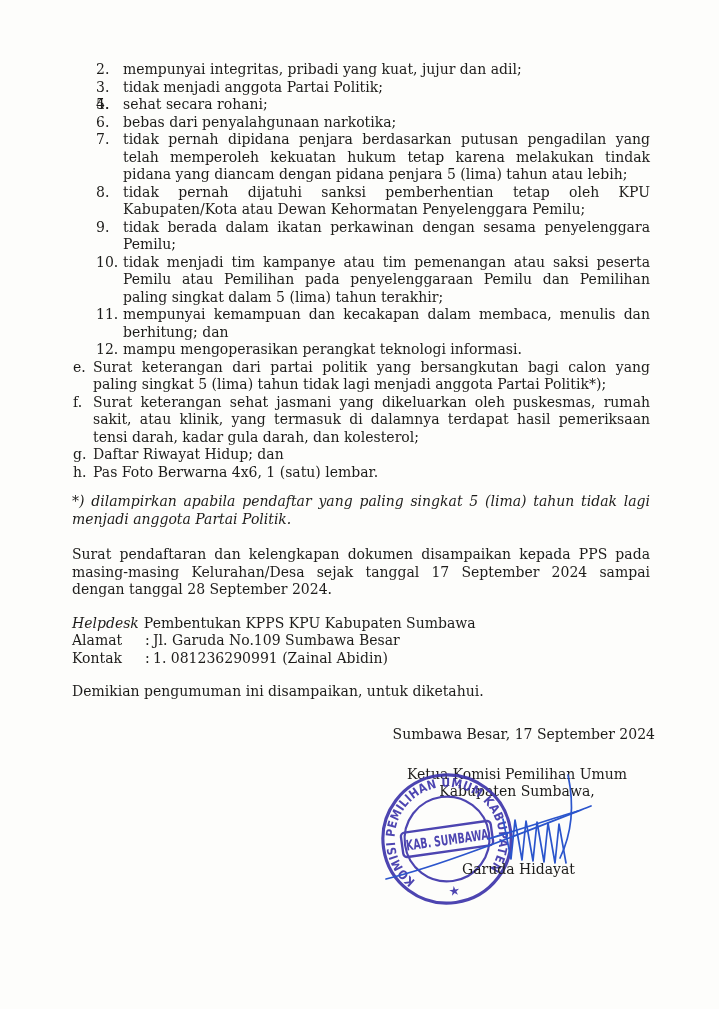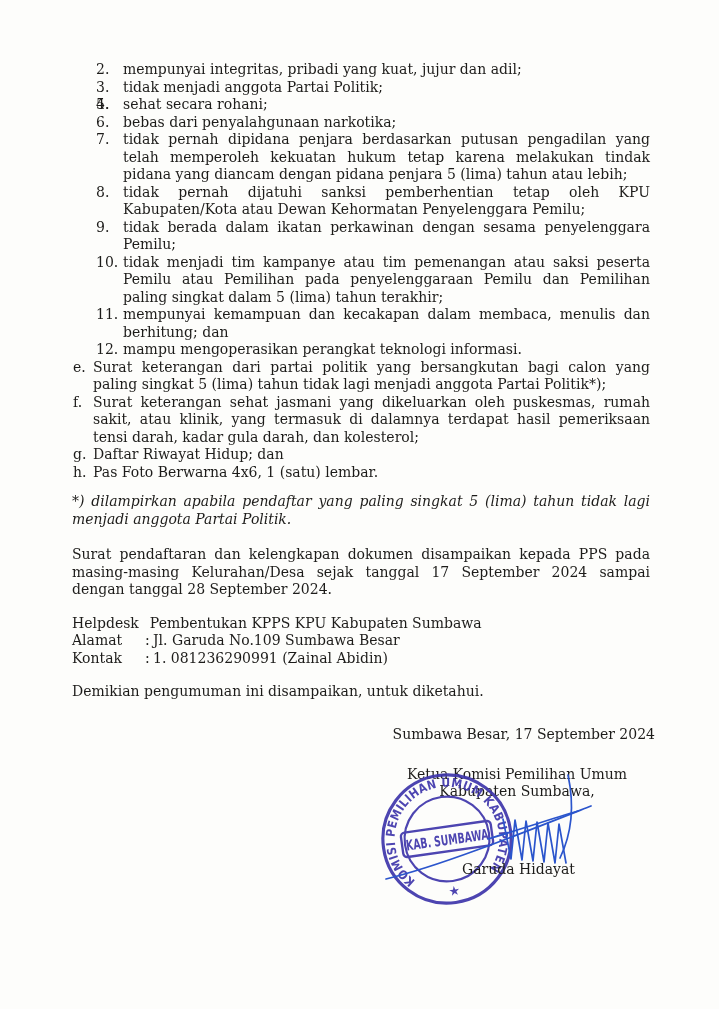--- a/index.html
+++ b/index.html
@@ -25,22 +25,22 @@
   }
   .numlist { margin-left: 24px; }
   .numlist .li { position: relative; padding-left: 27px; text-align: justify; }
   .numlist .marker { position: absolute; left: 0; top: 0; }
   .letlist { margin-left: 1px; }
   .letlist .li { position: relative; padding-left: 20px; text-align: justify; }
   .letlist .marker { position: absolute; left: 0; top: 0; }
   .footnote { margin-top: 12px; font-style: italic; text-align: justify; }
   .para { margin-top: 18px; text-align: justify; }
   .helpdesk { margin-top: 16px; }
-  .hd-title .hd-italic { }
-  .hd-title .hd-rest { margin-left: 11px; }
+  .hd-title .hd-italic { font-style: italic; }
+  .hd-title .hd-rest { margin-left: 5px; }
   .hd-row .hd-label { display: inline-block; width: 73px; }
   .hd-row .hd-sep { display: inline-block; width: 8px; }
   .closing { margin-top: 16px; }
   .sig-area { position: relative; height: 273px; text-decoration: underline; }
   .place-date { position: absolute; top: 25px; right: -5px; white-space: nowrap; }
   .sig-titles { position: absolute; top: 65px; left: 325px; width: 240px; text-align: center; }
   .stamp {
     position: absolute; left: 306px; top: 69px;
     width: 138px; height: 138px;
     transform: rotate(-8deg);

